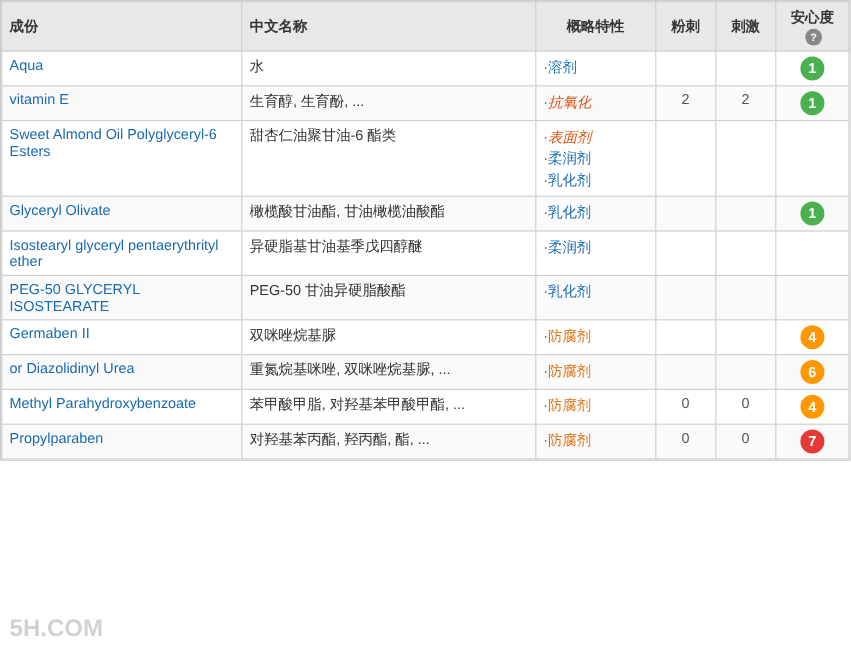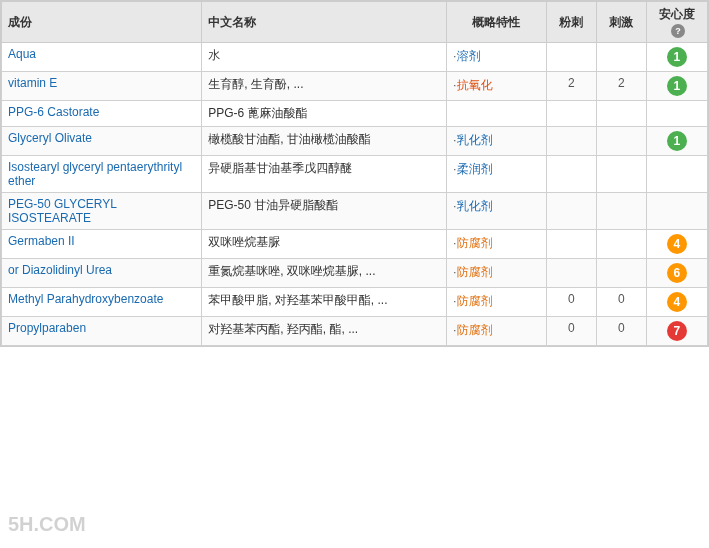--- a/index.html
+++ b/index.html
@@ -68,20 +68,21 @@
     .prop-item {
       display: block;
       line-height: 1.5;
     }
     .prop-item::before {
       content: '·';
       color: #555;
     }
     .prop-highlight {
       color: #e05010;
+      font-style: italic;
     }
     .prop-orange {
       color: #e07010;
     }
     .prop-blue {
       color: #1a6ab1;
     }
 
     .safety-badge {
       display: inline-flex;
@@ -165,23 +166,27 @@
           <td class="col-ingredient">vitamin E</td>
           <td class="col-chinese">生育醇, 生育酚, ...</td>
           <td class="col-prop">
             <span class="prop-item prop-highlight">抗氧化</span>
           </td>
           <td class="col-powder">2</td>
           <td class="col-irritation">2</td>
           <td class="col-safety"><span class="safety-badge badge-green">1</span></td>
         </tr>
         <tr>
-          <td class="col-ingredient">PPG-6 Castorate</td>
-          <td class="col-chinese">PPG-6 蓖麻油酸酯</td>
-          <td class="col-prop"></td>
+          <td class="col-ingredient">Sweet Almond Oil Polyglyceryl-6 Esters</td>
+          <td class="col-chinese">甜杏仁油聚甘油-6 酯类</td>
+          <td class="col-prop">
+            <span class="prop-item prop-highlight">表面剂</span>
+            <span class="prop-item prop-blue">柔润剂</span>
+            <span class="prop-item prop-blue">乳化剂</span>
+          </td>
           <td class="col-powder"></td>
           <td class="col-irritation"></td>
           <td class="col-safety"></td>
         </tr>
         <tr>
           <td class="col-ingredient">Glyceryl Olivate</td>
           <td class="col-chinese">橄榄酸甘油酯, 甘油橄榄油酸酯</td>
           <td class="col-prop">
             <span class="prop-item prop-blue">乳化剂</span>
           </td>

